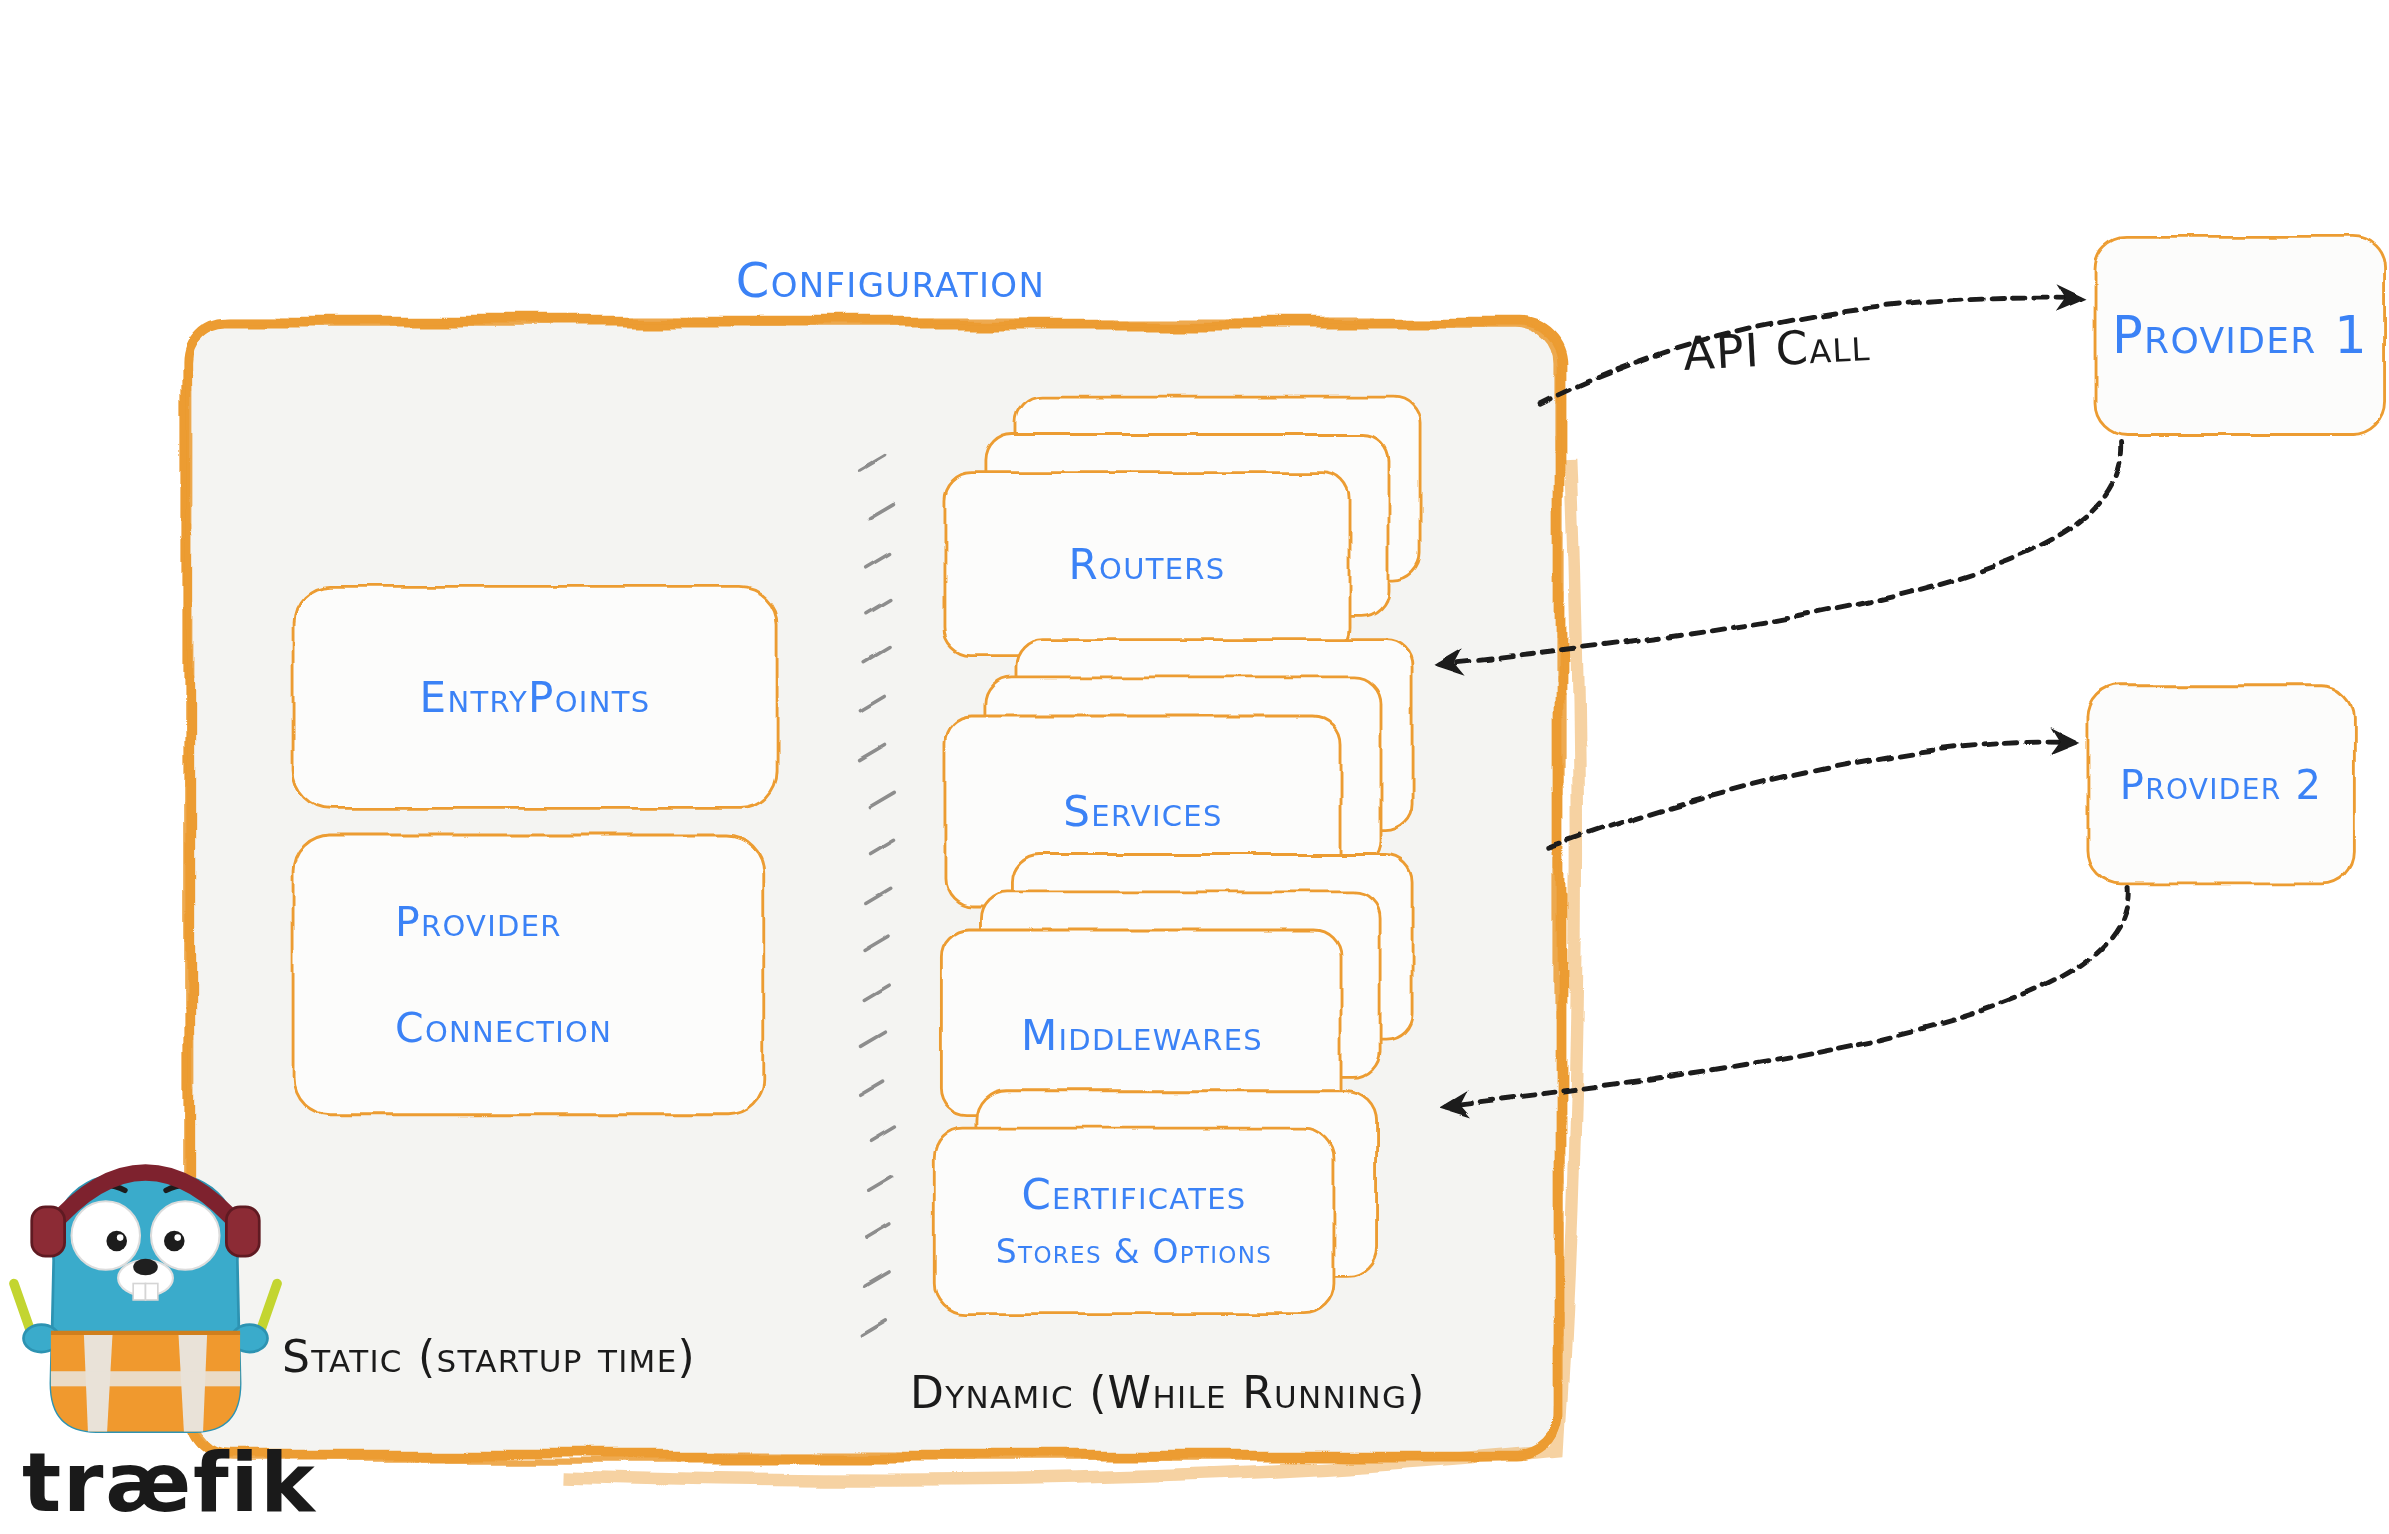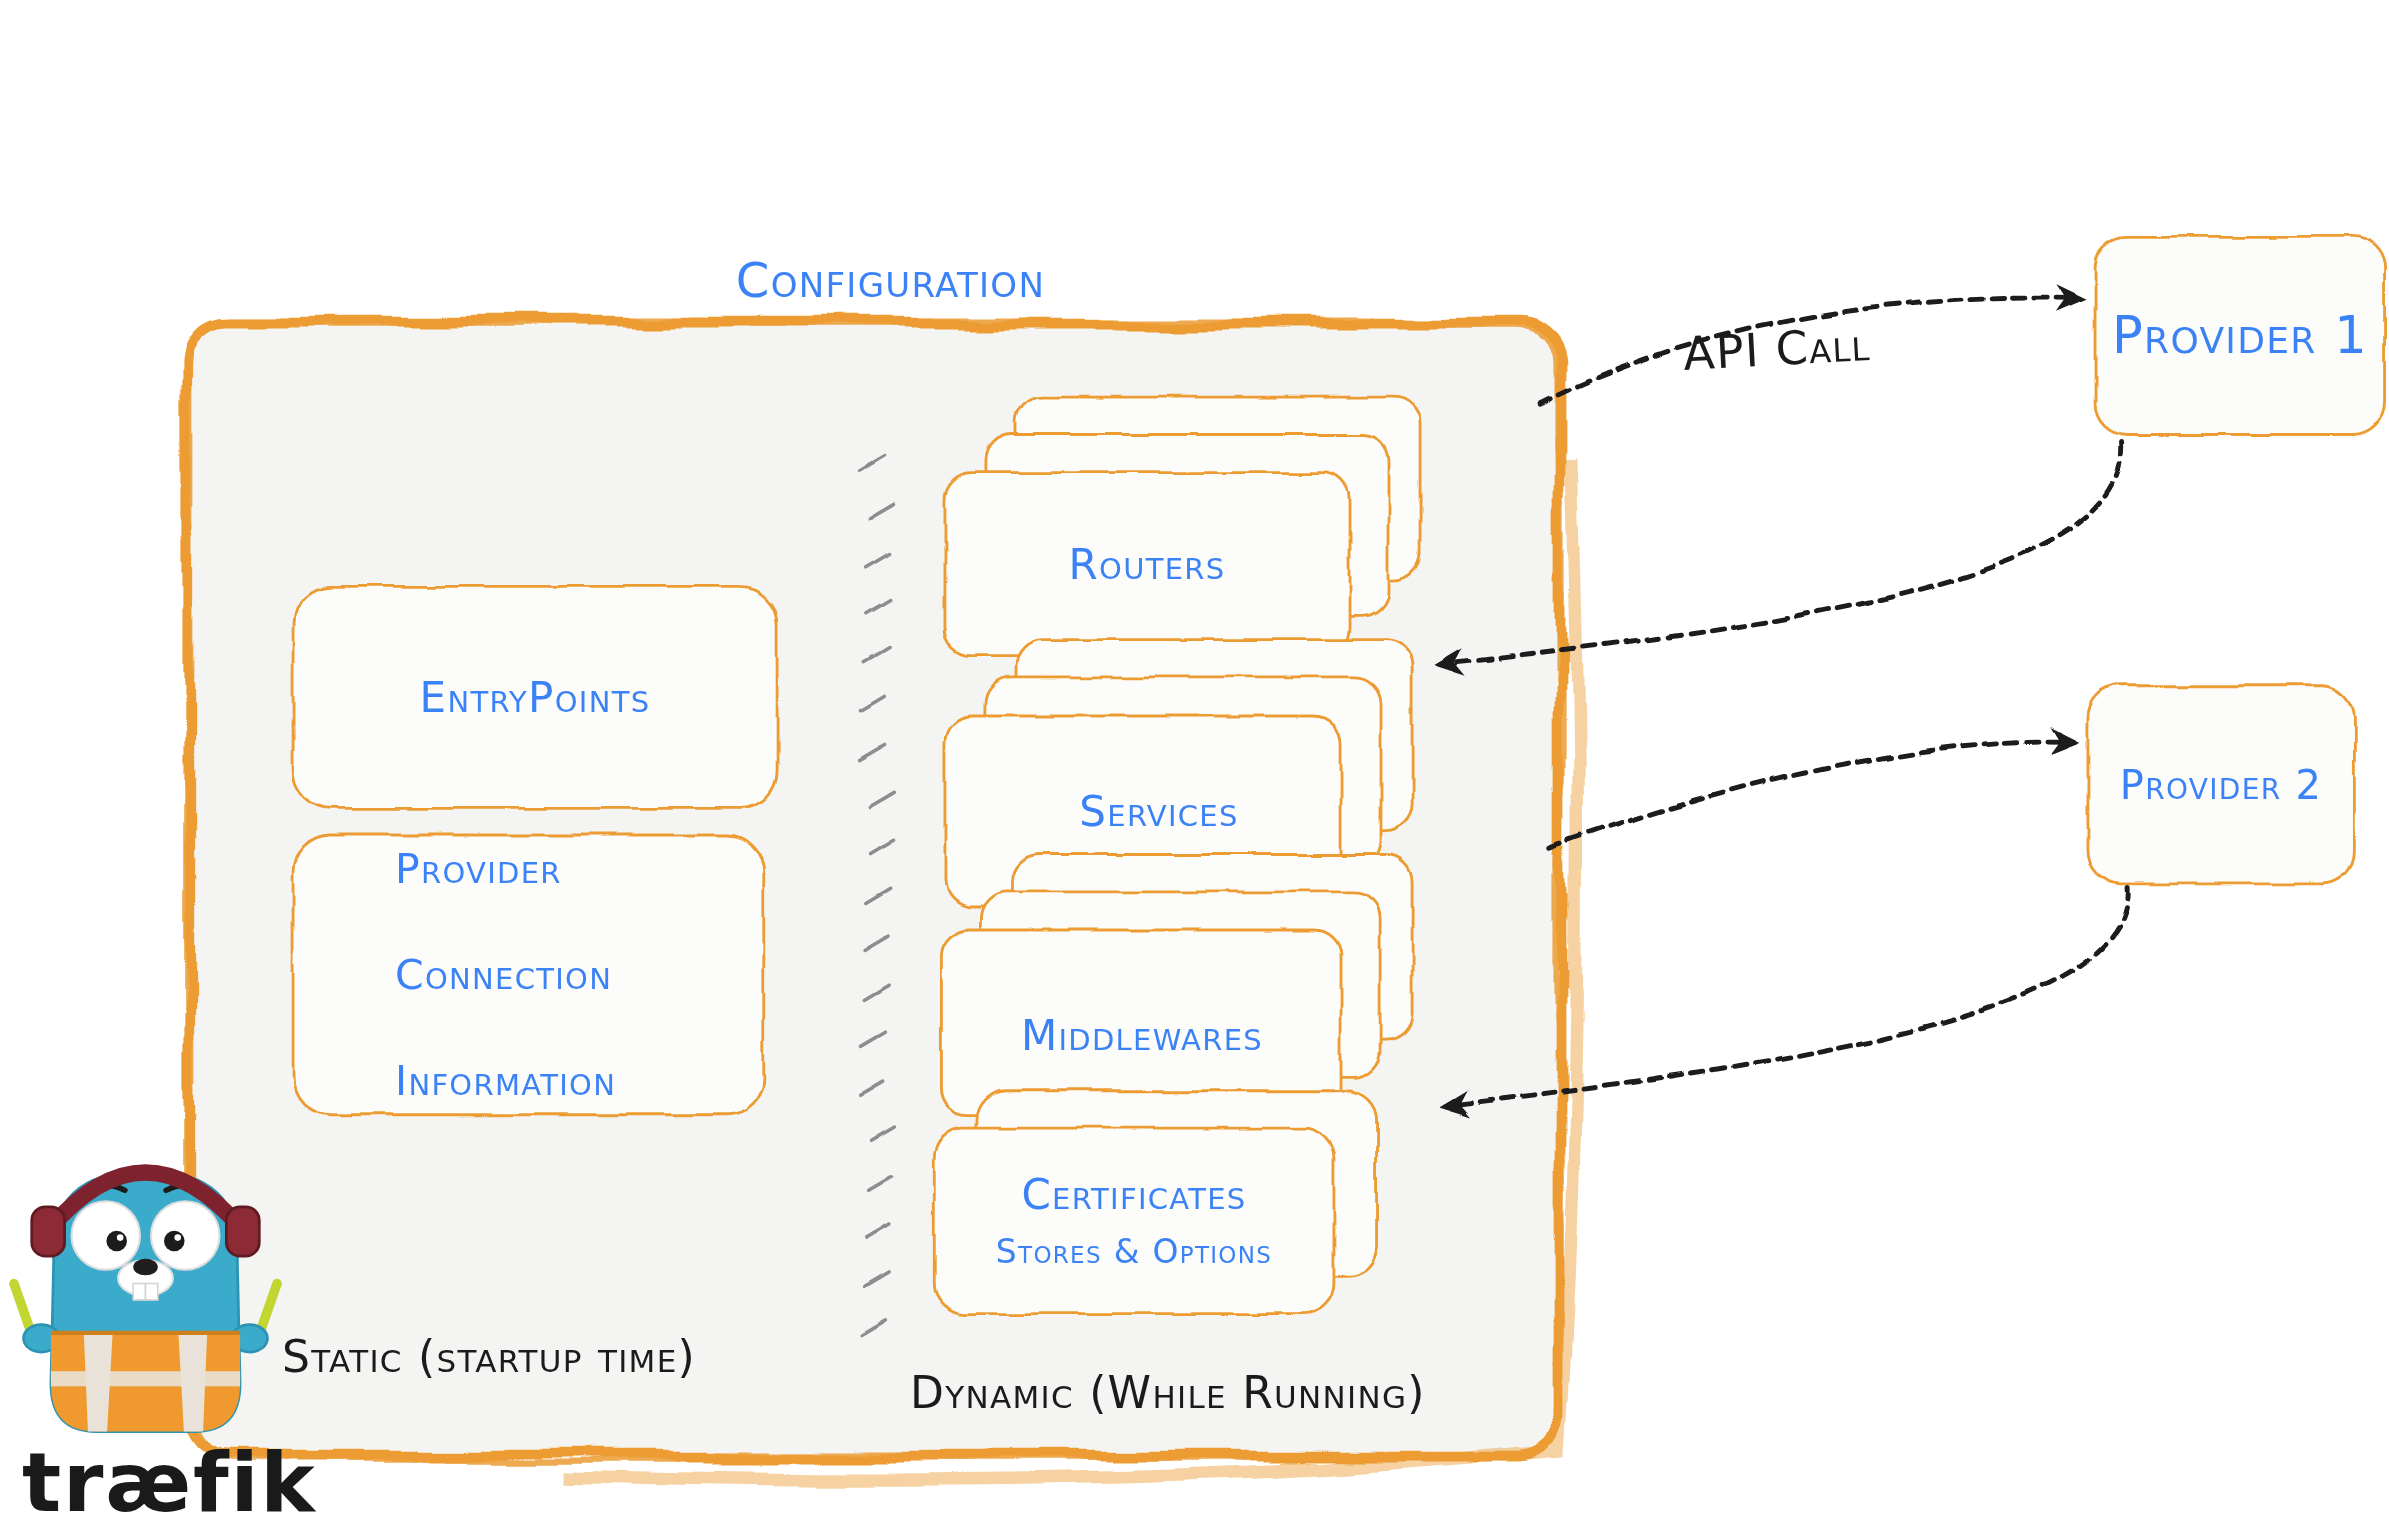--- a/index.html
+++ b/index.html
@@ -141,28 +141,27 @@
   <rect x="159" y="56" width="24" height="36" rx="10" fill="#8C2B35" stroke="#5f1a22" stroke-width="2"></rect>
 </svg>
 
 <div class="label" style="left:624px; top:249px; width:533px; height:62px; font-size:48px;">Configuration</div>
 
 <div class="label" style="left:293px; top:586px; width:484px; height:222px; font-size:42px;">EntryPoints</div>
 
 <div class="label multiline" style="left:395px; top:846px; width:373px; height:258px; font-size:41px; line-height:80px;">
   <div>Provider</div>
   <div>Connection</div>
-  <div>Information</div>
 </div>
 
 <div class="caption" style="left:282px; top:1331px; font-size:44px;text-align:center;">Static (startup time)</div>
 
 <div class="label" style="left:945px; top:473px; width:404px; height:183px; font-size:42px;">Routers</div>
 
-<div class="label" style="left:945px; top:716px; width:396px; height:190px; font-size:42px;padding-left:16px;">Services</div>
+<div class="label" style="left:945px; top:716px; width:396px; height:190px; font-size:42px;">Services</div>
 
 <div class="label" style="left:942px; top:930px; width:400px; height:186px; font-size:42px;margin-top:12px;">Middlewares</div>
 
 <div class="label stacked" style="left:934px; top:1150px; width:400px; height:142px;">
   <div style="font-size:42px; line-height:62px;">Certificates</div>
   <div style="font-size:33px; line-height:52px;">Stores &amp; Options</div>
 </div>
 
 <div class="caption" style="left:910px; top:1331px; font-size:44px;margin-top:36px;">Dynamic (While Running)</div>
 

